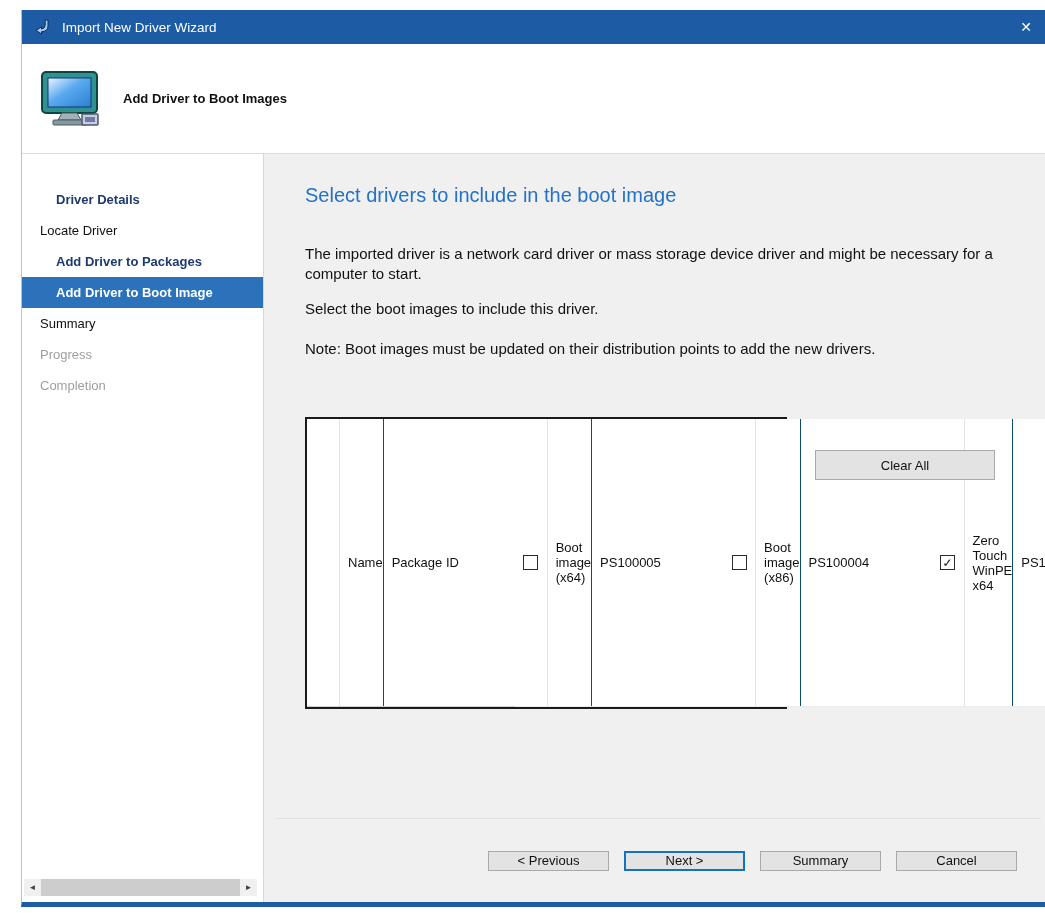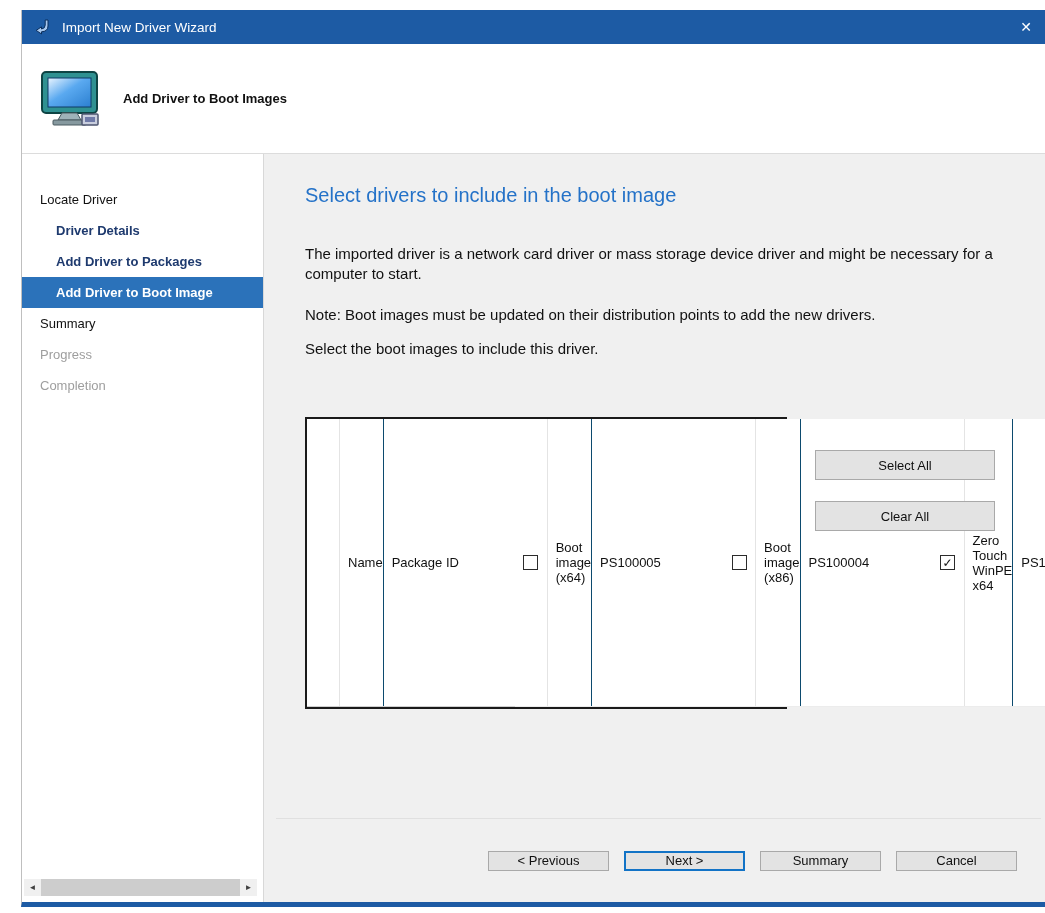--- a/index.html
+++ b/index.html
@@ -138,41 +138,41 @@
         <rect x="44" y="47" width="16" height="11" rx="1" fill="#c9cede" stroke="#4d5570" stroke-width="1.5"></rect>
         <rect x="47" y="50" width="10" height="5" fill="#6f7aa8"></rect>
       </svg>
     </span>
     <span class="header-title">Add Driver to Boot Images</span>
   </div>
 
   <div class="body">
 
     <div class="sidebar">
+      <div class="side-item indent" data-state="bold">Driver Details</div>
       <div class="side-item" data-state="normal">Locate Driver</div>
-      <div class="side-item indent" data-state="bold">Driver Details</div>
       <div class="side-item indent" data-state="bold">Add Driver to Packages</div>
       <div class="side-item indent" data-state="active">Add Driver to Boot Image</div>
       <div class="side-item" data-state="normal">Summary</div>
       <div class="side-item" data-state="disabled">Progress</div>
       <div class="side-item" data-state="disabled">Completion</div>
 
       <div class="hscroll">
         <span class="sb-arrow">◄</span>
         <span class="sb-thumb"></span>
         <span class="sb-arrow">►</span>
       </div>
     </div>
 
     <div class="main">
       <div class="content-heading">Select drivers to include in the boot image</div>
 
       <p class="para p1">The imported driver is a network card driver or mass storage device driver and might be necessary for a computer to start.</p>
+      <p class="para p2">Select the boot images to include this driver.</p>
       <p class="para p3">Note: Boot images must be updated on their distribution points to add the new drivers.</p>
-      <p class="para p2">Select the boot images to include this driver.</p>
 
       <div class="table-area">
         <div class="tbl">
           <div class="tr head">
             <div class="cell c-check"></div>
             <div class="cell c-name">Name</div>
             <div class="cell c-id">Package ID</div>
           </div>
 
           <div class="tr">
@@ -200,21 +200,20 @@
               <span class="cb" data-checked="true">
                 <span class="mark">✓</span>
               </span>
             </div>
             <div class="cell c-name">Zero Touch WinPE x64</div>
             <div class="cell c-id">PS100009</div>
           </div>
         </div>
 
         <div class="side-btns">
-          <button class="btn">Select All</button>
           <button class="btn">Clear All</button>
         </div>
       </div>
 
       <div class="footer">
         <button class="btn" data-default="false">&lt; Previous</button>
         <button class="btn" data-default="true">Next &gt;</button>
         <button class="btn" data-default="false">Summary</button>
         <button class="btn" data-default="false">Cancel</button>
       </div>

